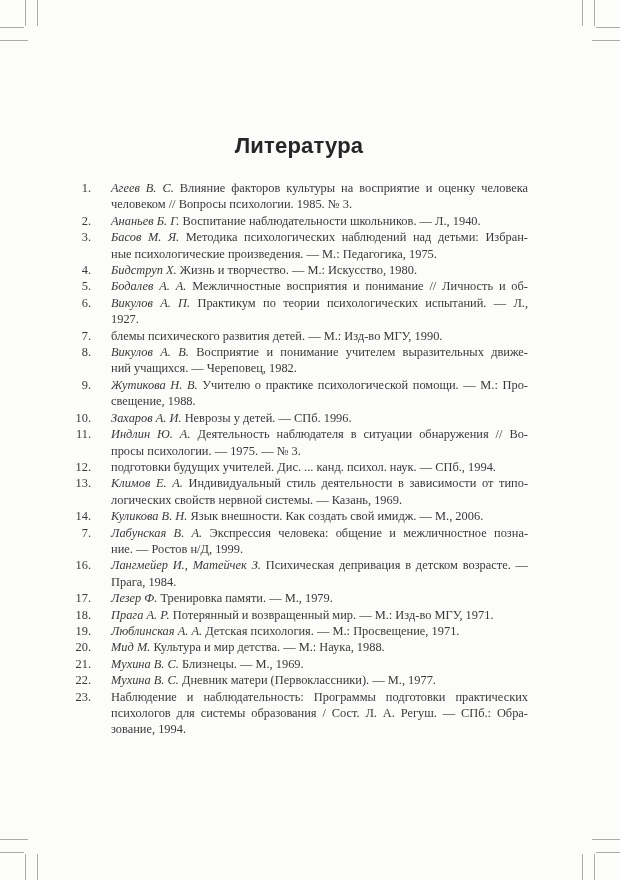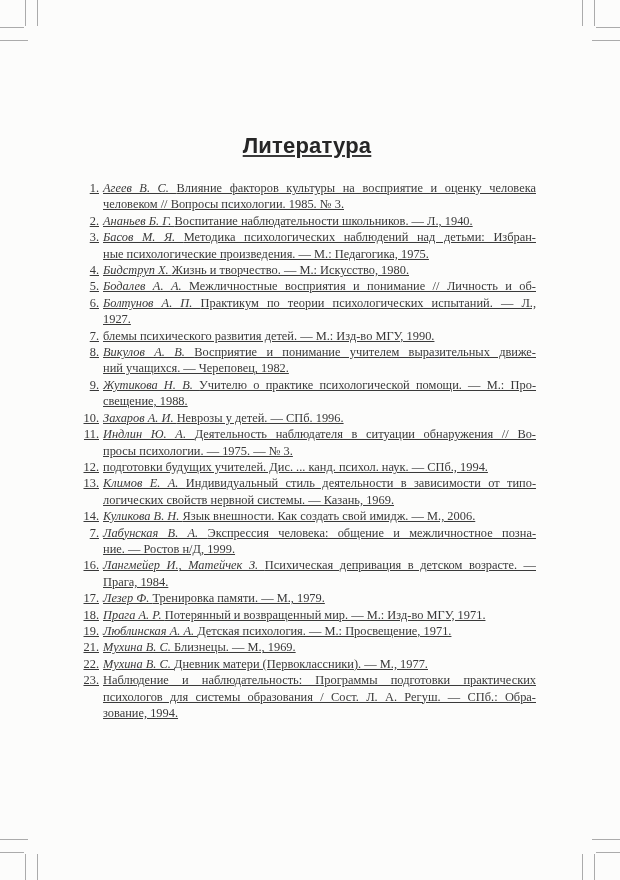--- a/index.html
+++ b/index.html
@@ -26,23 +26,22 @@
   
   .bl-v1{left:25px;bottom:0;} .bl-v2{left:37px;bottom:0;}
   .bl-h1{left:0;bottom:27px;} .bl-h2{left:0;bottom:40px;}
   
   .br-v1{right:25px;bottom:0;} .br-v2{right:37px;bottom:0;}
   .br-h1{right:0;bottom:27px;} .br-h2{right:0;bottom:40px;}
 
   
   .content{
     position:absolute;
-    left:78px;top:0;
+    left:70px;top:0;
     width:458px;
-    text-decoration:underline;
   }
   .page-title{
     margin:133px 0 0 0;
     text-align:center;
     font-family:"Liberation Sans","DejaVu Sans",sans-serif;
     font-weight:700;
     font-size:22px;
     line-height:26px;
     color:#262626;
     letter-spacing:0.2px;
@@ -56,21 +55,21 @@
     display:flex;
     align-items:flex-start;
   }
   .num{
     flex:0 0 21px;
     text-align:right;
     white-space:nowrap;
   }
   .txt{
     flex:1 1 auto;
-    margin-left:4px;
+    margin-left:20px;
     min-width:0;
   }
   .line{text-align:left;}
   .line.j{text-align:justify;text-align-last:justify;}
   .txt i{font-style:italic;}
 </style>
 </head>
 <body>
 
 <div class="sheet">
@@ -126,21 +125,21 @@
         </div>
         <div class="entry">
           <span class="num">5.</span>
           <div class="txt">
             <div class="line j"><i>Бодалев А. А. </i>Межличностные восприятия и понимание // Личность и об-</div>
           </div>
         </div>
         <div class="entry">
           <span class="num">6.</span>
           <div class="txt">
-            <div class="line j"><i>Болтунов А. П. </i>Практикум по теории психологических испытаний. — Л.,</div>
+            <div class="line j"><i>Викулов А. П. </i>Практикум по теории психологических испытаний. — Л.,</div>
             <div class="line">1927.</div>
           </div>
         </div>
         <div class="entry">
           <span class="num">7.</span>
           <div class="txt">
             <div class="line">блемы психического развития детей. — М.: Изд-во МГУ, 1990.</div>
           </div>
         </div>
         <div class="entry">
@@ -212,20 +211,26 @@
         <div class="entry">
           <span class="num">18.</span>
           <div class="txt">
             <div class="line"><i>Прага А. Р. </i>Потерянный и возвращенный мир. — М.: Изд-во МГУ, 1971.</div>
           </div>
         </div>
         <div class="entry">
           <span class="num">19.</span>
           <div class="txt">
             <div class="line"><i>Люблинская А. А. </i>Детская психология. — М.: Просвещение, 1971.</div>
+          </div>
+        </div>
+        <div class="entry">
+          <span class="num">20.</span>
+          <div class="txt">
+            <div class="line"><i>Мид М. </i>Культура и мир детства. — М.: Наука, 1988.</div>
           </div>
         </div>
         <div class="entry">
           <span class="num">21.</span>
           <div class="txt">
             <div class="line"><i>Мухина В. С. </i>Близнецы. — М., 1969.</div>
           </div>
         </div>
         <div class="entry">
           <span class="num">22.</span>

